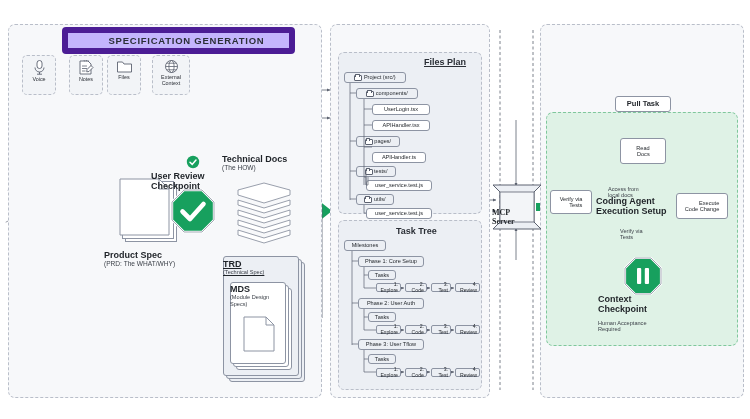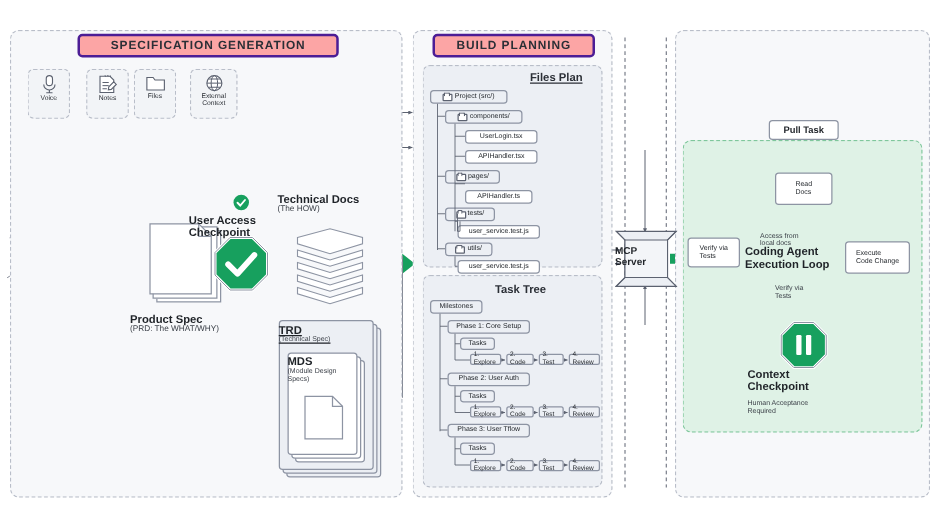--- a/index.html
+++ b/index.html
@@ -1,29 +1,29 @@
 <!DOCTYPE html>
 <html><head>
 <meta charset="utf-8">
 <style>
   html,body{margin:0;padding:0;background:#ffffff;}
   body{font-family:"Liberation Sans", sans-serif;}
   #stage{position:relative;width:750px;height:419px;background:#ffffff;overflow:hidden;}
 
   .panel{position:absolute;border:1px dashed #b9bec9;border-radius:7px;background:#f7f8fa;}
-  .panel-title{position:absolute;background:#fca5a5;border:2px solid #4c1d95;border-radius:4px;
+  .panel-title{position:absolute;background:#c4b5fd;border:6px solid #4c1d95;border-radius:4px;
      color:#2b2f36;font-size:9.5px;font-weight:700;letter-spacing:.75px;text-align:center;
-     line-height:15px;height:15px;}
+     line-height:15px;height:15px;padding-left:16px;}
 
   .subpanel{position:absolute;border:1px dashed #b9bec9;border-radius:6px;background:#eceff4;}
   .sub-label{position:absolute;font-size:9px;font-weight:700;color:#2b2f36;}
 
   .node{position:absolute;background:#eceff4;border:1px solid #8d94a3;border-radius:3px;
      font-size:5.6px;color:#1f2328;display:flex;align-items:center;justify-content:center;
-     text-align:left;box-sizing:border-box;padding:1px 2px;line-height:1.15;}
+     text-align:right;box-sizing:border-box;padding:1px 2px;line-height:1.15;}
   .node.white{background:#ffffff;}
   .node.chip{border-radius:2px;font-size:5.2px;}
   .lbl{position:absolute;text-align:left;color:#1f2328;line-height:1.15;}
   .lbl .t1{font-size:9px;font-weight:700;display:block;}
   .lbl .t2{font-size:6.6px;display:block;color:#3a3f47;}
   .lbl .t3{font-size:5.6px;display:block;color:#3a3f47;}
 
   .iconbox{position:absolute;border:1px dashed #b9bec9;border-radius:5px;background:#f2f4f7;
      display:flex;flex-direction:column;align-items:center;justify-content:flex-start;
      box-sizing:border-box;padding-top:3px;}
@@ -194,21 +194,20 @@
     <g fill="none" stroke="#8d94a3" stroke-width=".7" marker-end="url(#ah)">
       <path d="M645,185 C650,197 658,205 665,210"></path>
       <path d="M663,246 C655,250 648,256 645,262"></path>
     </g>
   </svg>
 
   <div class="panel" style="left:8px;top:24px;width:312px;height:372px;"></div>
   <div class="panel-title" style="left:62px;top:27px;width:205px;">SPECIFICATION GENERATION</div>
 
   <div class="panel" style="left:330px;top:24px;width:158px;height:372px;"></div>
-  <div class="panel-title" style="left:346px;top:27px;width:126px;">BUILD PLANNING</div>
 
   <div class="panel" style="left:540px;top:24px;width:202px;height:372px;"></div>
 
   <div class="iconbox" style="left:22px;top:55px;width:34px;height:40px;">
     <svg width="15" height="17" viewBox="0 0 15 17">
       <rect x="5" y="1.5" width="5" height="8" rx="2.5" fill="#fff" stroke="#5c6270" stroke-width=".9"></rect>
       <path d="M3 8.5a4.5 4.5 0 0 0 9 0" fill="none" stroke="#5c6270" stroke-width=".9"></path>
       <path d="M7.5 13v2.2M5 15.2h5" stroke="#5c6270" stroke-width=".9" fill="none"></path>
     </svg>
     <div class="cap">Voice</div>
@@ -254,21 +253,21 @@
   <svg width="46" height="46" viewBox="0 0 46 46" style="position:absolute;left:170px;top:188px;">
     <polygon points="14,2 32,2 44,14 44,32 32,44 14,44 2,32 2,14" fill="#17a05e" stroke="#ffffff" stroke-width="2.4"></polygon>
     <polygon points="14,2 32,2 44,14 44,32 32,44 14,44 2,32 2,14" fill="none" stroke="#8d94a3" stroke-width=".8"></polygon>
     <path d="M12.5 23.5 L20 31 L33.5 16" fill="none" stroke="#ffffff" stroke-width="4.6" stroke-linecap="round" stroke-linejoin="round"></path>
   </svg>
   <svg width="14" height="14" viewBox="0 0 14 14" style="position:absolute;left:186px;top:155px;">
     <circle cx="7" cy="7" r="6.2" fill="#17a05e"></circle>
     <path d="M4 7.2 L6.2 9.4 L10 5" fill="none" stroke="#ffffff" stroke-width="1.5" stroke-linecap="round"></path>
   </svg>
   <div class="lbl" style="left:151px;top:171px;width:86px;">
-    <span class="t1">User Access</span>
+    <span class="t1">User Review</span>
     <span class="t1">Checkpoint</span>
   </div>
 
   <svg width="64" height="62" viewBox="0 0 64 62" style="position:absolute;left:232px;top:182px;">
     <g fill="#ffffff" stroke="#8d94a3" stroke-width=".9">
       <path d="M6 48 L32 56 L58 48 L58 53 L32 61 L6 53 Z"></path>
       <path d="M6 38 L32 46 L58 38 L58 43 L32 51 L6 43 Z"></path>
       <path d="M6 28 L32 36 L58 28 L58 33 L32 41 L6 33 Z"></path>
       <path d="M6 18 L32 26 L58 18 L58 23 L32 31 L6 23 Z"></path>
       <path d="M6 8 L32 1 L58 8 L58 13 L32 21 L6 13 Z"></path>
@@ -435,21 +434,21 @@
         <path d="M427,372 L430,372"></path>
         <path d="M451,372 L454,372"></path>
     </g>
   </svg>
 
   <svg width="50" height="46" viewBox="0 0 50 46" style="position:absolute;left:492px;top:184px;">
     <path d="M1 1 L49 1 L42 8 L42 38 L49 45 L1 45 L8 38 L8 8 Z" fill="#eceff4" stroke="#5c6270" stroke-width="1"></path>
     <path d="M8 8 L1 1 M42 8 L49 1 M8 38 L1 45 M42 38 L49 45" stroke="#5c6270" stroke-width=".8" fill="none"></path>
     <rect x="8" y="8" width="34" height="30" fill="#f3f5f8" stroke="#5c6270" stroke-width=".8"></rect>
   </svg>
-  <div class="lbl" style="left:492px;top:196px;width:50px;">
+  <div class="lbl" style="left:492px;top:208px;width:50px;font-family:Liberation Serif, serif;">
     <span style="font-size:8px;font-weight:700;display:block;">MCP</span>
     <span style="font-size:8px;font-weight:700;display:block;">Server</span>
   </div>
 
   <div class="greenpanel" style="left:546px;top:112px;width:190px;height:232px;"></div>
 
   <div class="node white" style="left:550px;top:190px;width:42px;height:24px;">
     <span>
       <span>Verify via</span><br>
       <span>Tests</span>
@@ -467,21 +466,21 @@
     </span>
   </div>
 
   <div class="lbl" style="left:608px;top:186px;width:74px;">
     <span class="t3">Access from</span>
     <span class="t3">local docs</span>
   </div>
 
   <div class="lbl" style="left:596px;top:196px;width:92px;">
     <span class="t1">Coding Agent</span>
-    <span class="t1">Execution Loop</span>
+    <span class="t1">Execution Setup</span>
   </div>
 
   <div class="node white" style="left:676px;top:193px;width:52px;height:26px;">
     <span>
       <span>Execute</span><br>
       <span>Code Change</span>
     </span>
   </div>
 
   <div class="lbl" style="left:620px;top:228px;width:62px;">

